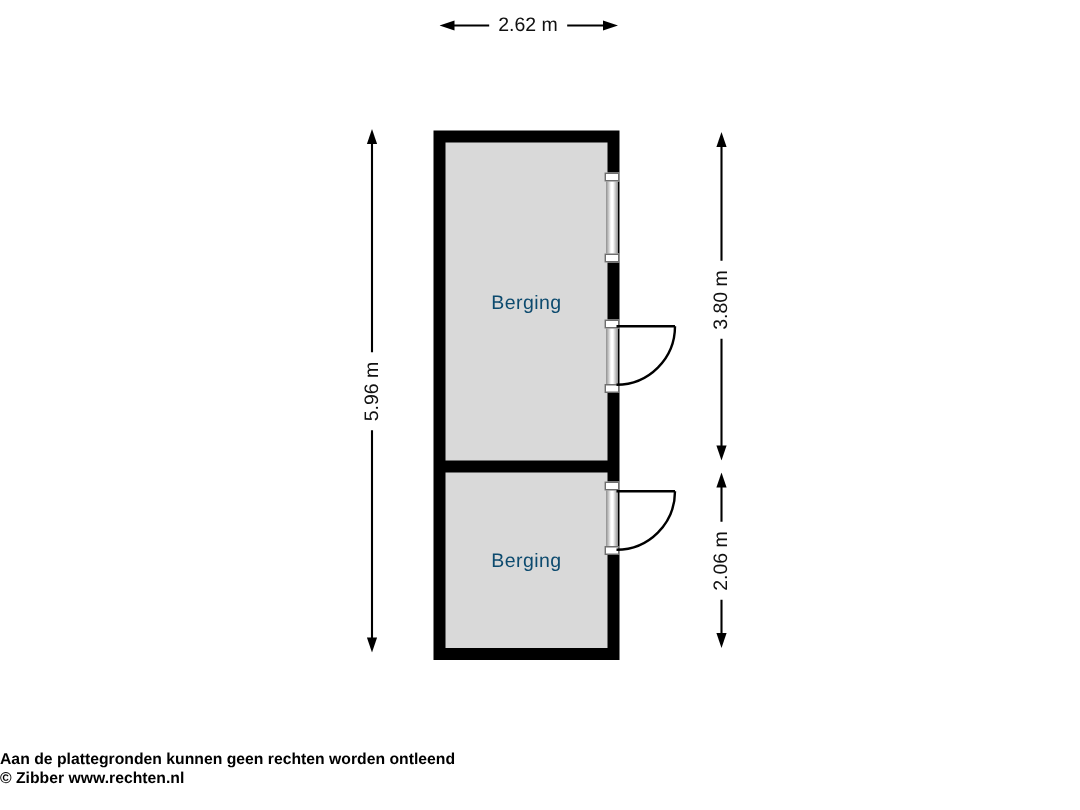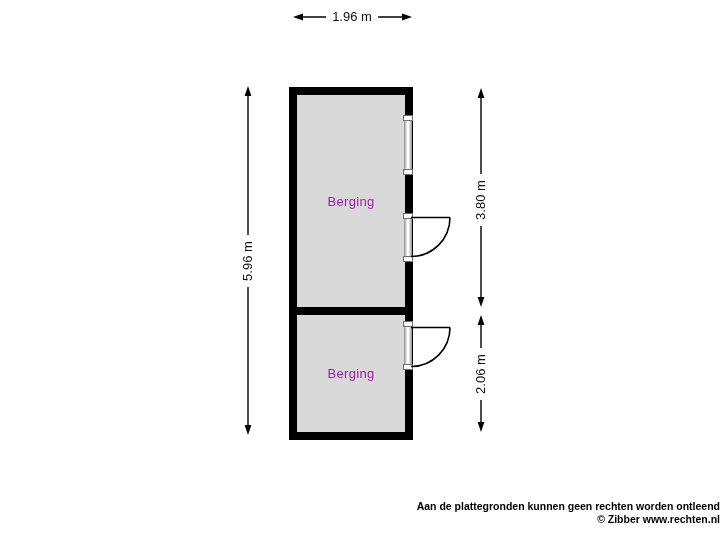--- a/index.html
+++ b/index.html
@@ -25,21 +25,21 @@
     left: 297px;
     width: 108px;
     display: flex;
     align-items: center;
     justify-content: center;
   }
   .room-top    { top: 95px;  height: 212px; }
   .room-bottom { top: 315px; height: 117px; }
   .room-label {
     font-size: 13px;
-    color: #a21caf;
+    color: #0c4a6e;
     letter-spacing: 0.3px;
   }
 
   
   .wall-glass {
     left: 404px;
     width: 8px;
     background: linear-gradient(to right,
       #8f8f8f 0, #c9c9c9 22%, #ffffff 42%, #ffffff 58%, #c9c9c9 78%, #8f8f8f 100%);
   }
@@ -70,21 +70,21 @@
     white-space: nowrap;
     line-height: 1.1;
   }
   .dim-label.h { transform: translate(-50%, -50%); }
   .dim-label.v { transform: translate(-50%, -50%) rotate(-90deg); }
 
   
   .footer {
     left: 0; top: 500px;
     width: 720px;
-    text-align: right;
+    text-align: left;
     font-weight: bold;
     font-size: 10.5px;
     color: #000000;
     line-height: 13px;
   }
 </style>
 </head>
 <body>
 
 <div class="abs plan-walls"></div>
@@ -109,21 +109,21 @@
 <svg class="abs door-svg" style="left:403px; top:323px;" width="56" height="52">
   <line x1="8" y1="4.5" x2="47" y2="4.5" stroke="#000" stroke-width="1.6"></line>
   <path d="M 47 4.5 A 39 39 0 0 1 8 43.5" fill="none" stroke="#000" stroke-width="1.6"></path>
 </svg>
 
 <svg class="abs" style="left:293px; top:11px;" width="119" height="12">
   <line x1="7" y1="6" x2="112" y2="6" stroke="#000" stroke-width="1.4"></line>
   <polygon points="0,6 10,2.6 10,9.4" fill="#000"></polygon>
   <polygon points="119,6 109,2.6 109,9.4" fill="#000"></polygon>
 </svg>
-<div class="abs dim-label h" style="left:352px; top:17px;">1.96 m</div>
+<div class="abs dim-label h" style="left:352px; top:17px;">2.62 m</div>
 
 <svg class="abs" style="left:242px; top:86px;" width="12" height="349">
   <line x1="6" y1="7" x2="6" y2="342" stroke="#000" stroke-width="1.4"></line>
   <polygon points="6,0 2.6,10 9.4,10" fill="#000"></polygon>
   <polygon points="6,349 2.6,339 9.4,339" fill="#000"></polygon>
 </svg>
 <div class="abs dim-label v" style="left:248px; top:261px;">5.96 m</div>
 
 <svg class="abs" style="left:475px; top:88px;" width="12" height="219">
   <line x1="6" y1="7" x2="6" y2="212" stroke="#000" stroke-width="1.4"></line>

